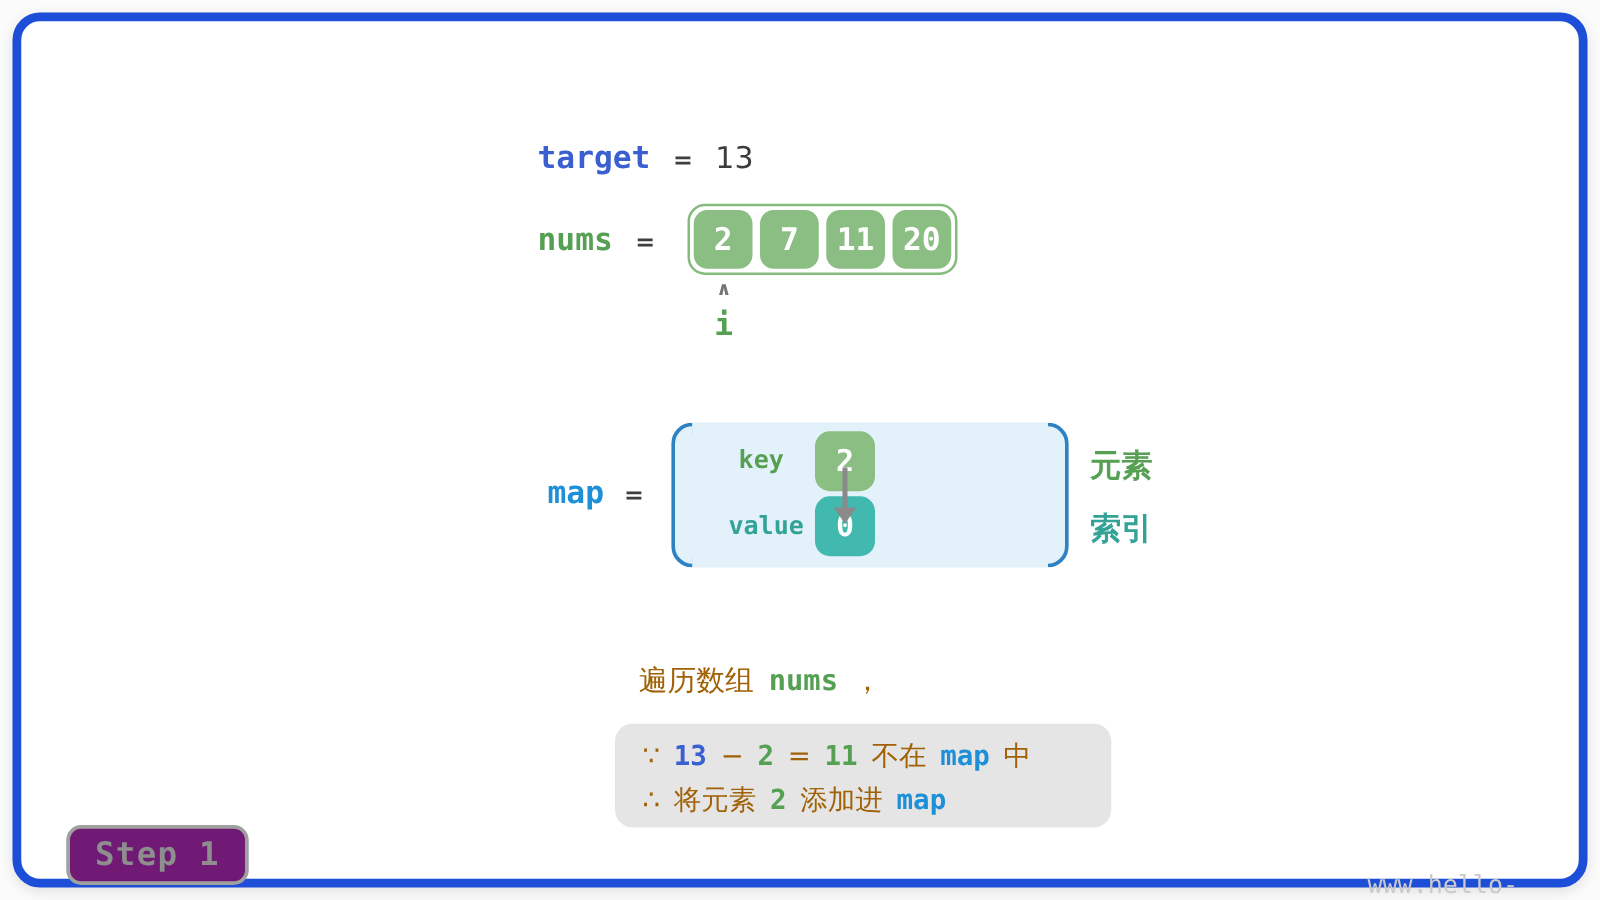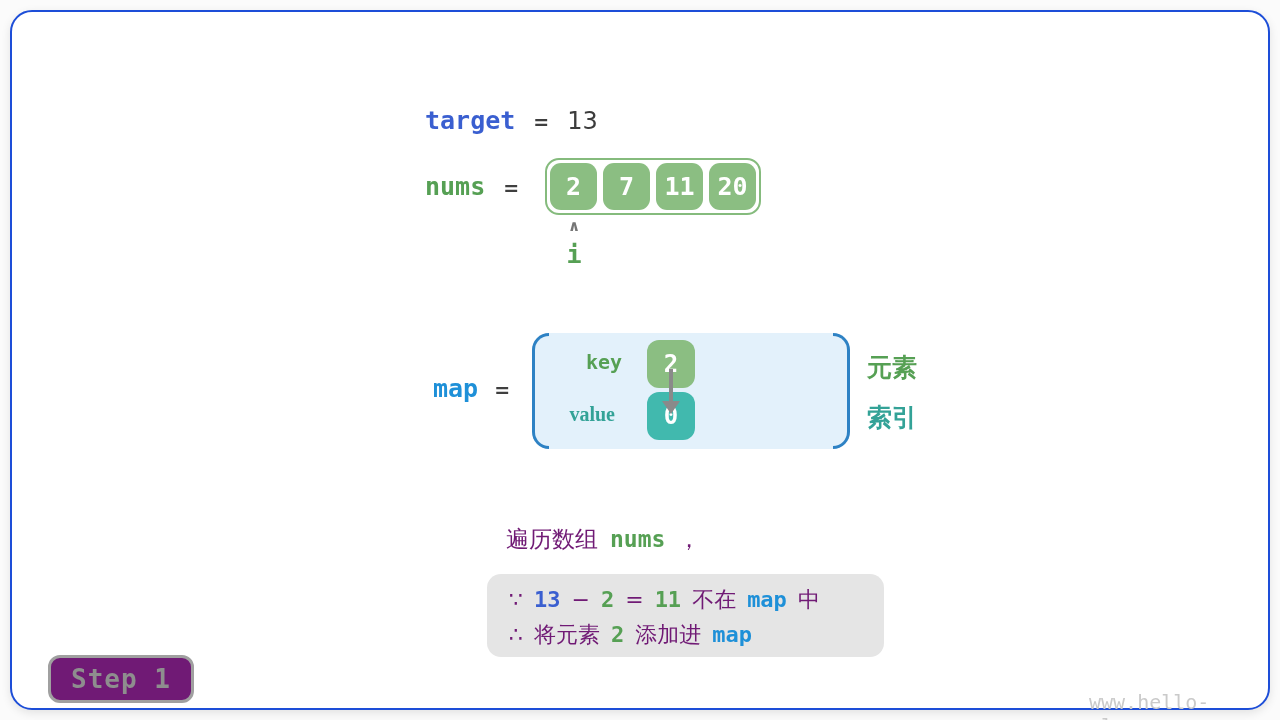--- a/index.html
+++ b/index.html
@@ -4,30 +4,30 @@
 <style>
   * { margin: 0; padding: 0; box-sizing: border-box; }
   html, body { width: 1280px; height: 720px; background: #fbfbfb; overflow: hidden; }
   body { font-family: "DejaVu Sans", sans-serif; }
 
   .stage { position: relative; width: 1280px; height: 720px; }
 
   .card {
     position: absolute; left: 10px; top: 10px; width: 1260px; height: 700px;
     background: #ffffff; border-radius: 22px;
-    border: 2px solid #1d4ed8;
+    border: 7px solid #1d4ed8;
     box-shadow: 0 3px 10px rgba(0,0,0,0.10);
   }
 
   .mono { font-family: "DejaVu Sans Mono", monospace; font-weight: bold; }
   .c-royal { color: #3a5fd0; }
   .c-azure { color: #1e90d8; }
   .c-green { color: #56a054; }
   .c-teal  { color: #33a297; }
-  .c-dark  { color: #701a75; }
+  .c-dark  { color: #a16207; }
 
   
   .target-row { position: absolute; left: 413px; top: 94px; display: flex; align-items: baseline; gap: 18px; }
   .target-row .code-label { font-size: 25px; }
   .eq { font-size: 19px; font-weight: bold; color: #3f3f3f; }
   .plain-num { font-size: 24px; color: #3c3c3c; }
 
   
   .nums-label-row { position: absolute; left: 413px; top: 160px; display: flex; align-items: baseline; gap: 18px; }
   .nums-label-row .code-label { font-size: 25px; }
@@ -59,21 +59,21 @@
   .map-box {
     position: absolute; left: 520px; top: 321px; width: 318px; height: 116px;
     background: #e3f1fb; border-radius: 18px;
   }
   .bracket { position: absolute; top: 0; width: 17px; height: 100%; }
   .bracket.left  { left: 0;  border: 3px solid #2e82c4; border-right: none; border-radius: 18px 0 0 18px; }
   .bracket.right { right: 0; border: 3px solid #2e82c4; border-left: none;  border-radius: 0 18px 18px 0; }
 
   .kv-label { position: absolute; width: 85px; text-align: right; font-size: 20px; }
   .kv-label.key   { left: 525px; top: 338px; }
-  .kv-label.value { left: 518px; top: 391px; font-family: Liberation Serif, serif; }
+  .kv-label.value { left: 541px; top: 391px; }
 
   .kv-box {
     position: absolute; width: 48px; height: 48px; border-radius: 12px;
     color: #fff; font-family: "DejaVu Sans Mono", monospace; font-weight: bold; font-size: 24px;
     display: flex; align-items: center; justify-content: center;
   }
   .kv-box.key   { left: 635px; top: 328px; background: #8bbe82; }
   .kv-box.value { left: 635px; top: 380px; background: #41b9ae; }
 
   .kv-arrow-shaft { position: absolute; left: 657px; top: 357px; width: 4px; height: 34px; background: #8a8a8a; }

